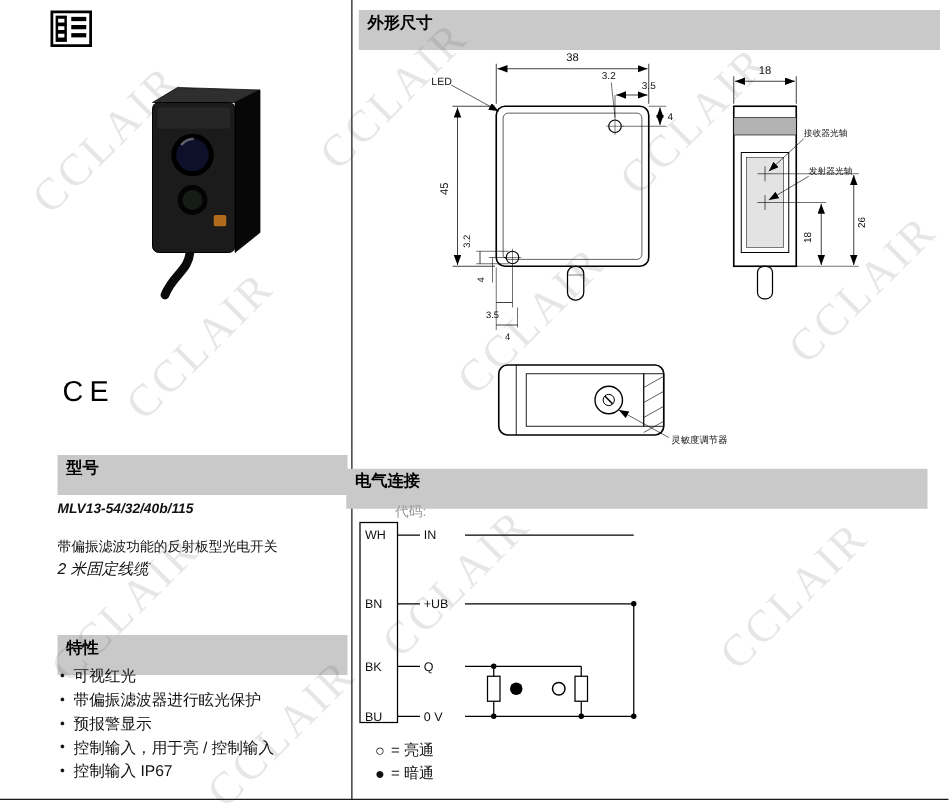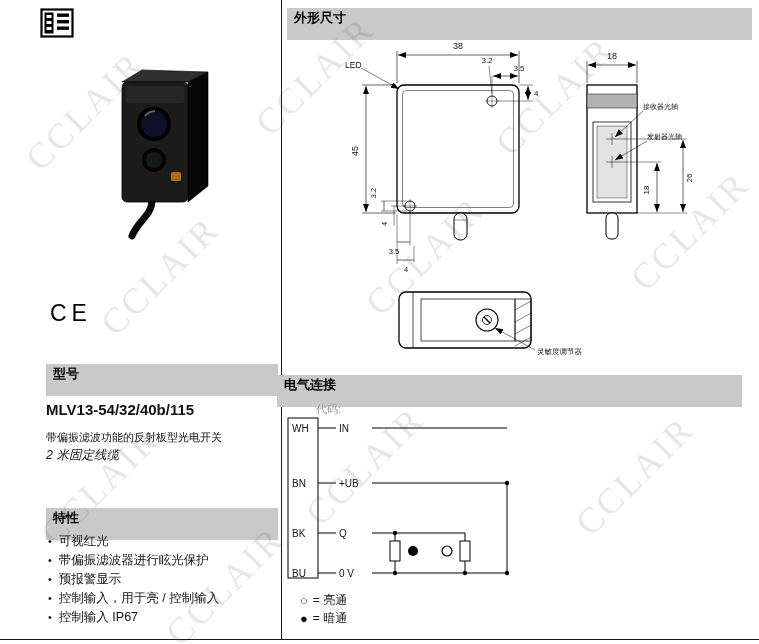--- a/index.html
+++ b/index.html
@@ -22,21 +22,21 @@
             font-size:13px; line-height:20px; padding-left:7px; }
   .bar-dims  { left:287px; top:8px;   width:465px; }
   .bar-model { left:46px;  top:364px; width:232px; }
   .bar-elec  { left:277px; top:375px; width:465px; }
   .bar-feat  { left:46px;  top:508px; width:232px; }
 
   .type-icon { position:absolute; left:40px; top:8px; }
   .photo     { position:absolute; left:108px; top:58px; }
   .ce        { position:absolute; left:50px; top:300px; font-size:23px; letter-spacing:5px; color:#000; }
 
-  .model-number { position:absolute; left:46px; top:401px; font-size:15px; font-weight:bold; }
+  .model-number { position:absolute; left:46px; top:401px; font-size:11px; font-weight:bold;font-style:italic; }
   .model-desc1  { position:absolute; left:46px; top:430px; font-size:11px; }
   .model-desc2  { position:absolute; left:46px; top:447px; font-size:12.5px;font-style:italic; }
 
   .feat-list { position:absolute; left:48px; top:532px; width:230px; }
   .feat-item { display:flex; gap:7px; font-size:12.5px; line-height:19px; }
   .feat-item .blt { font-size:11px; line-height:19px; }
 
   .dims-svg { position:absolute; left:287px; top:30px; }
   .elec-svg { position:absolute; left:287px; top:398px; }
   .code-label { position:absolute; left:302px; top:402px; font-size:11px; color:#999;margin-left:14px; }

